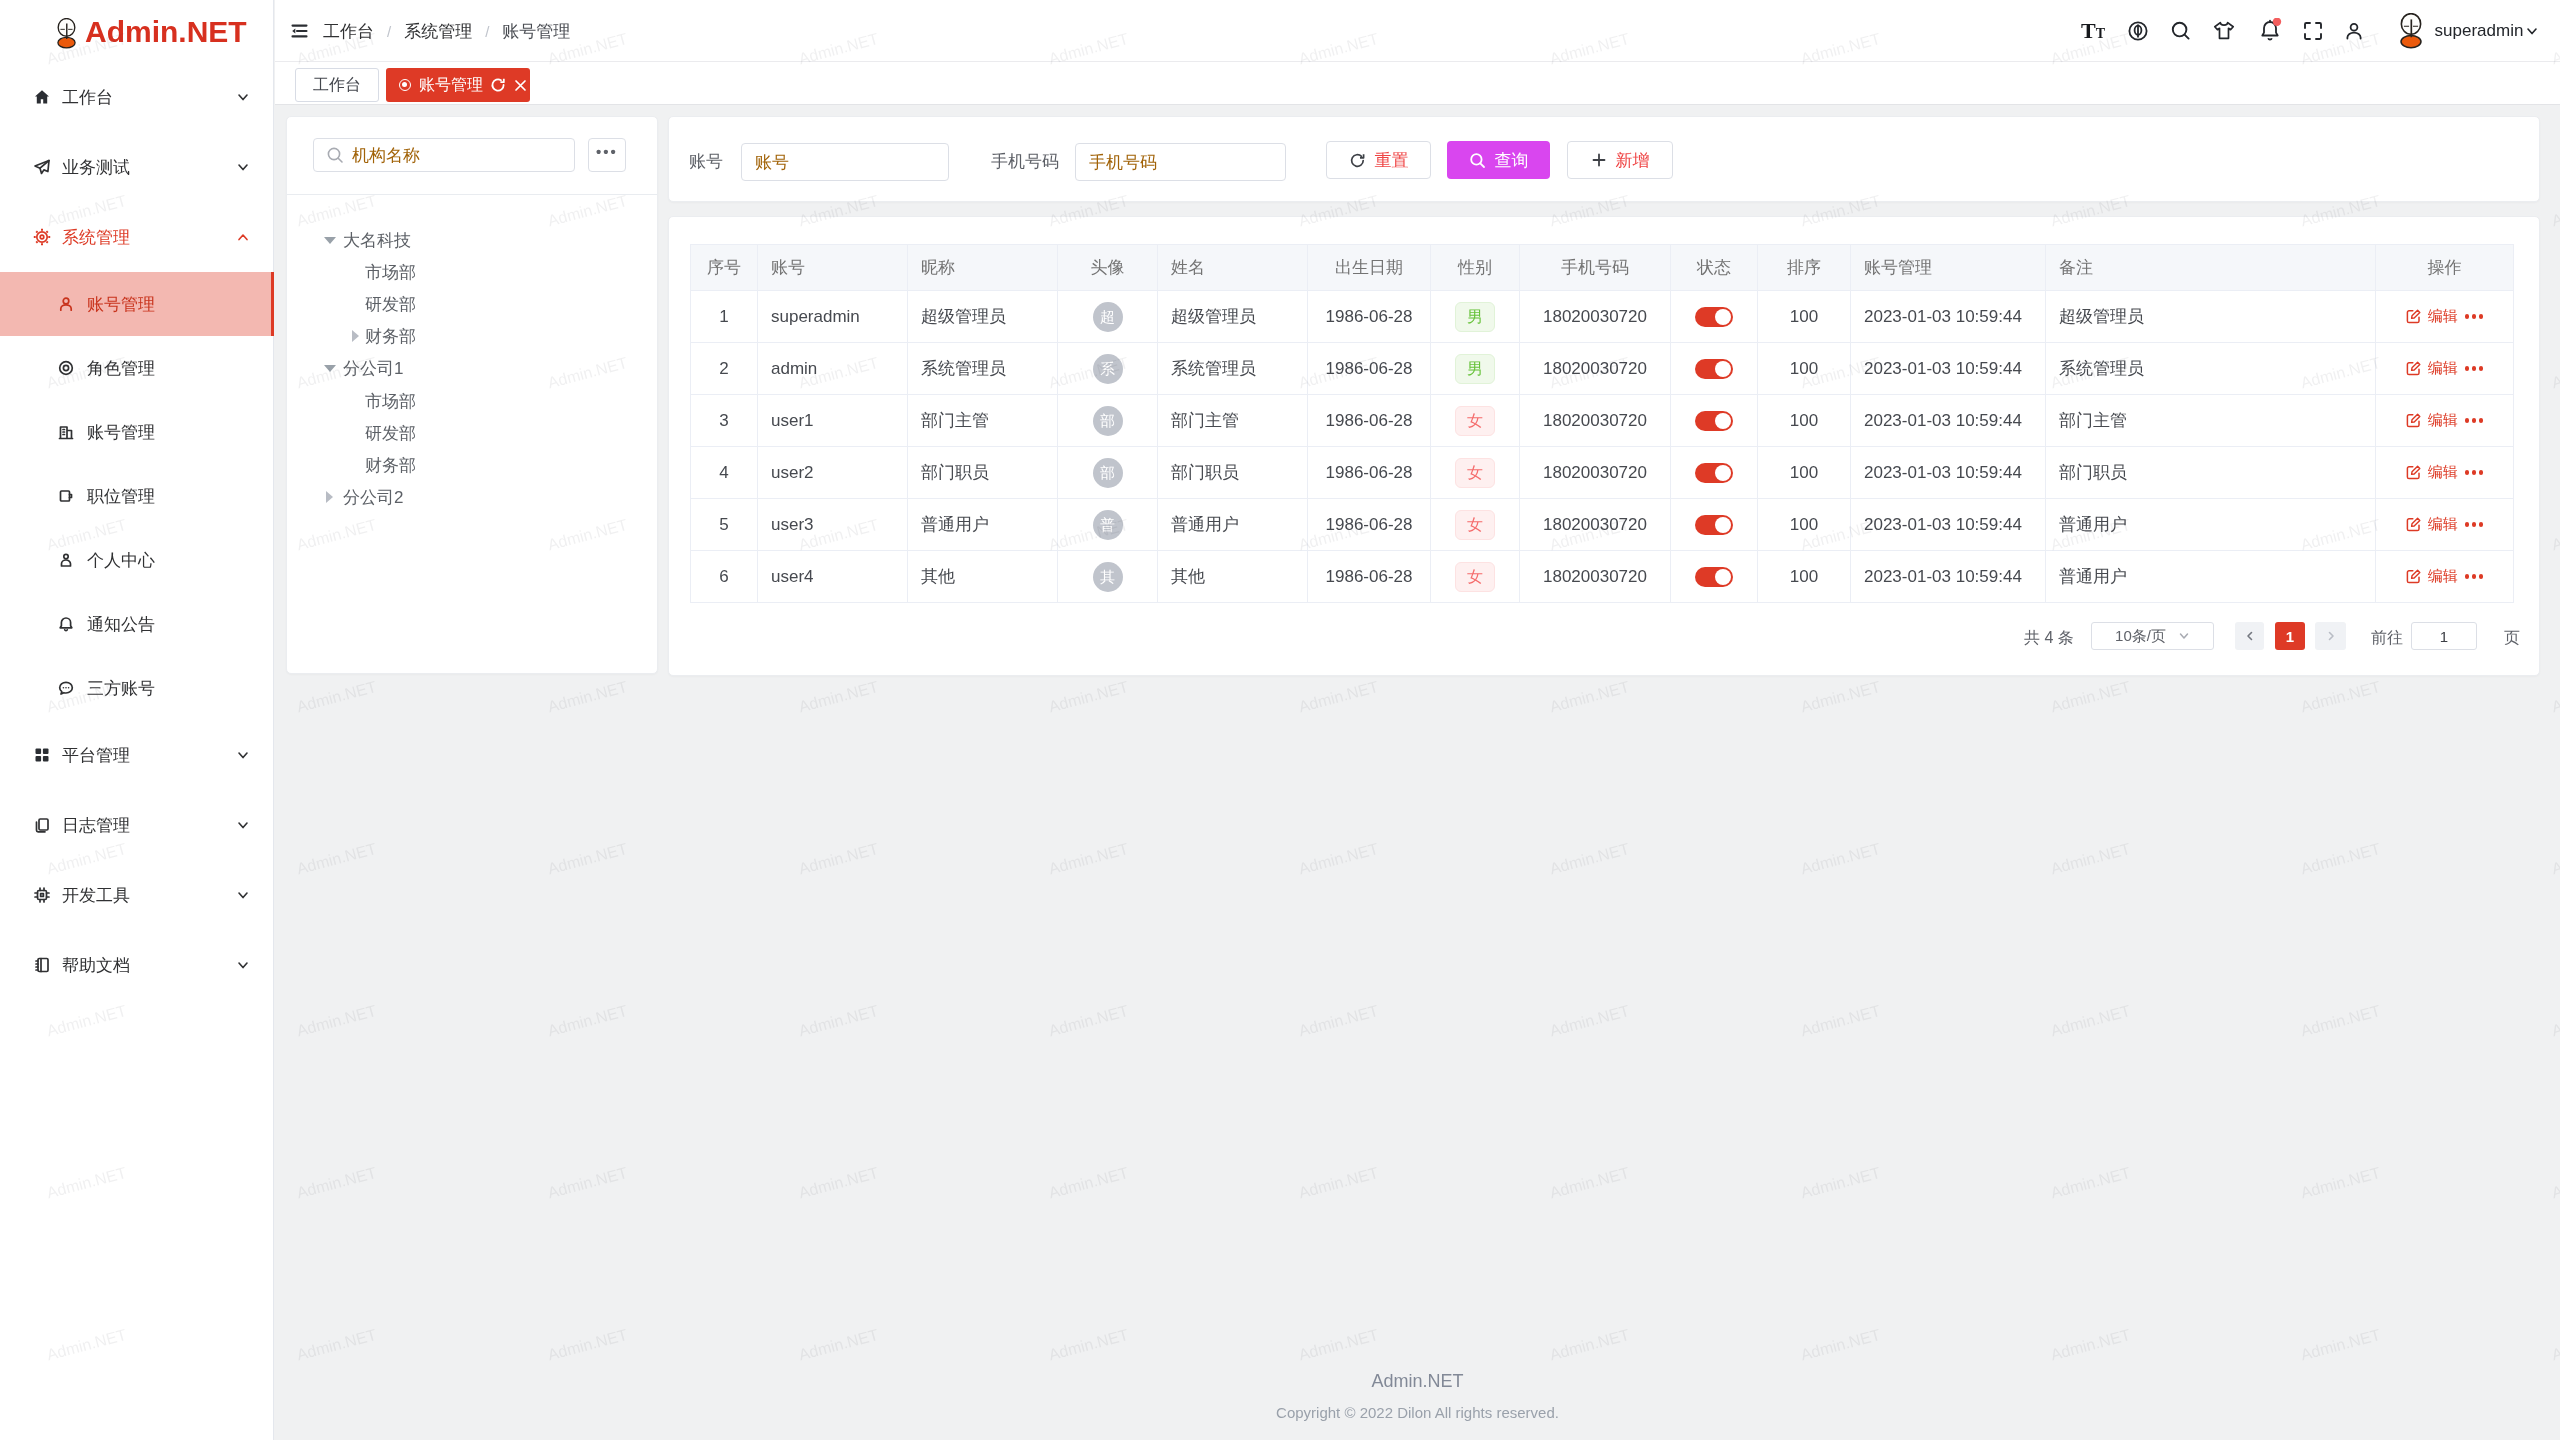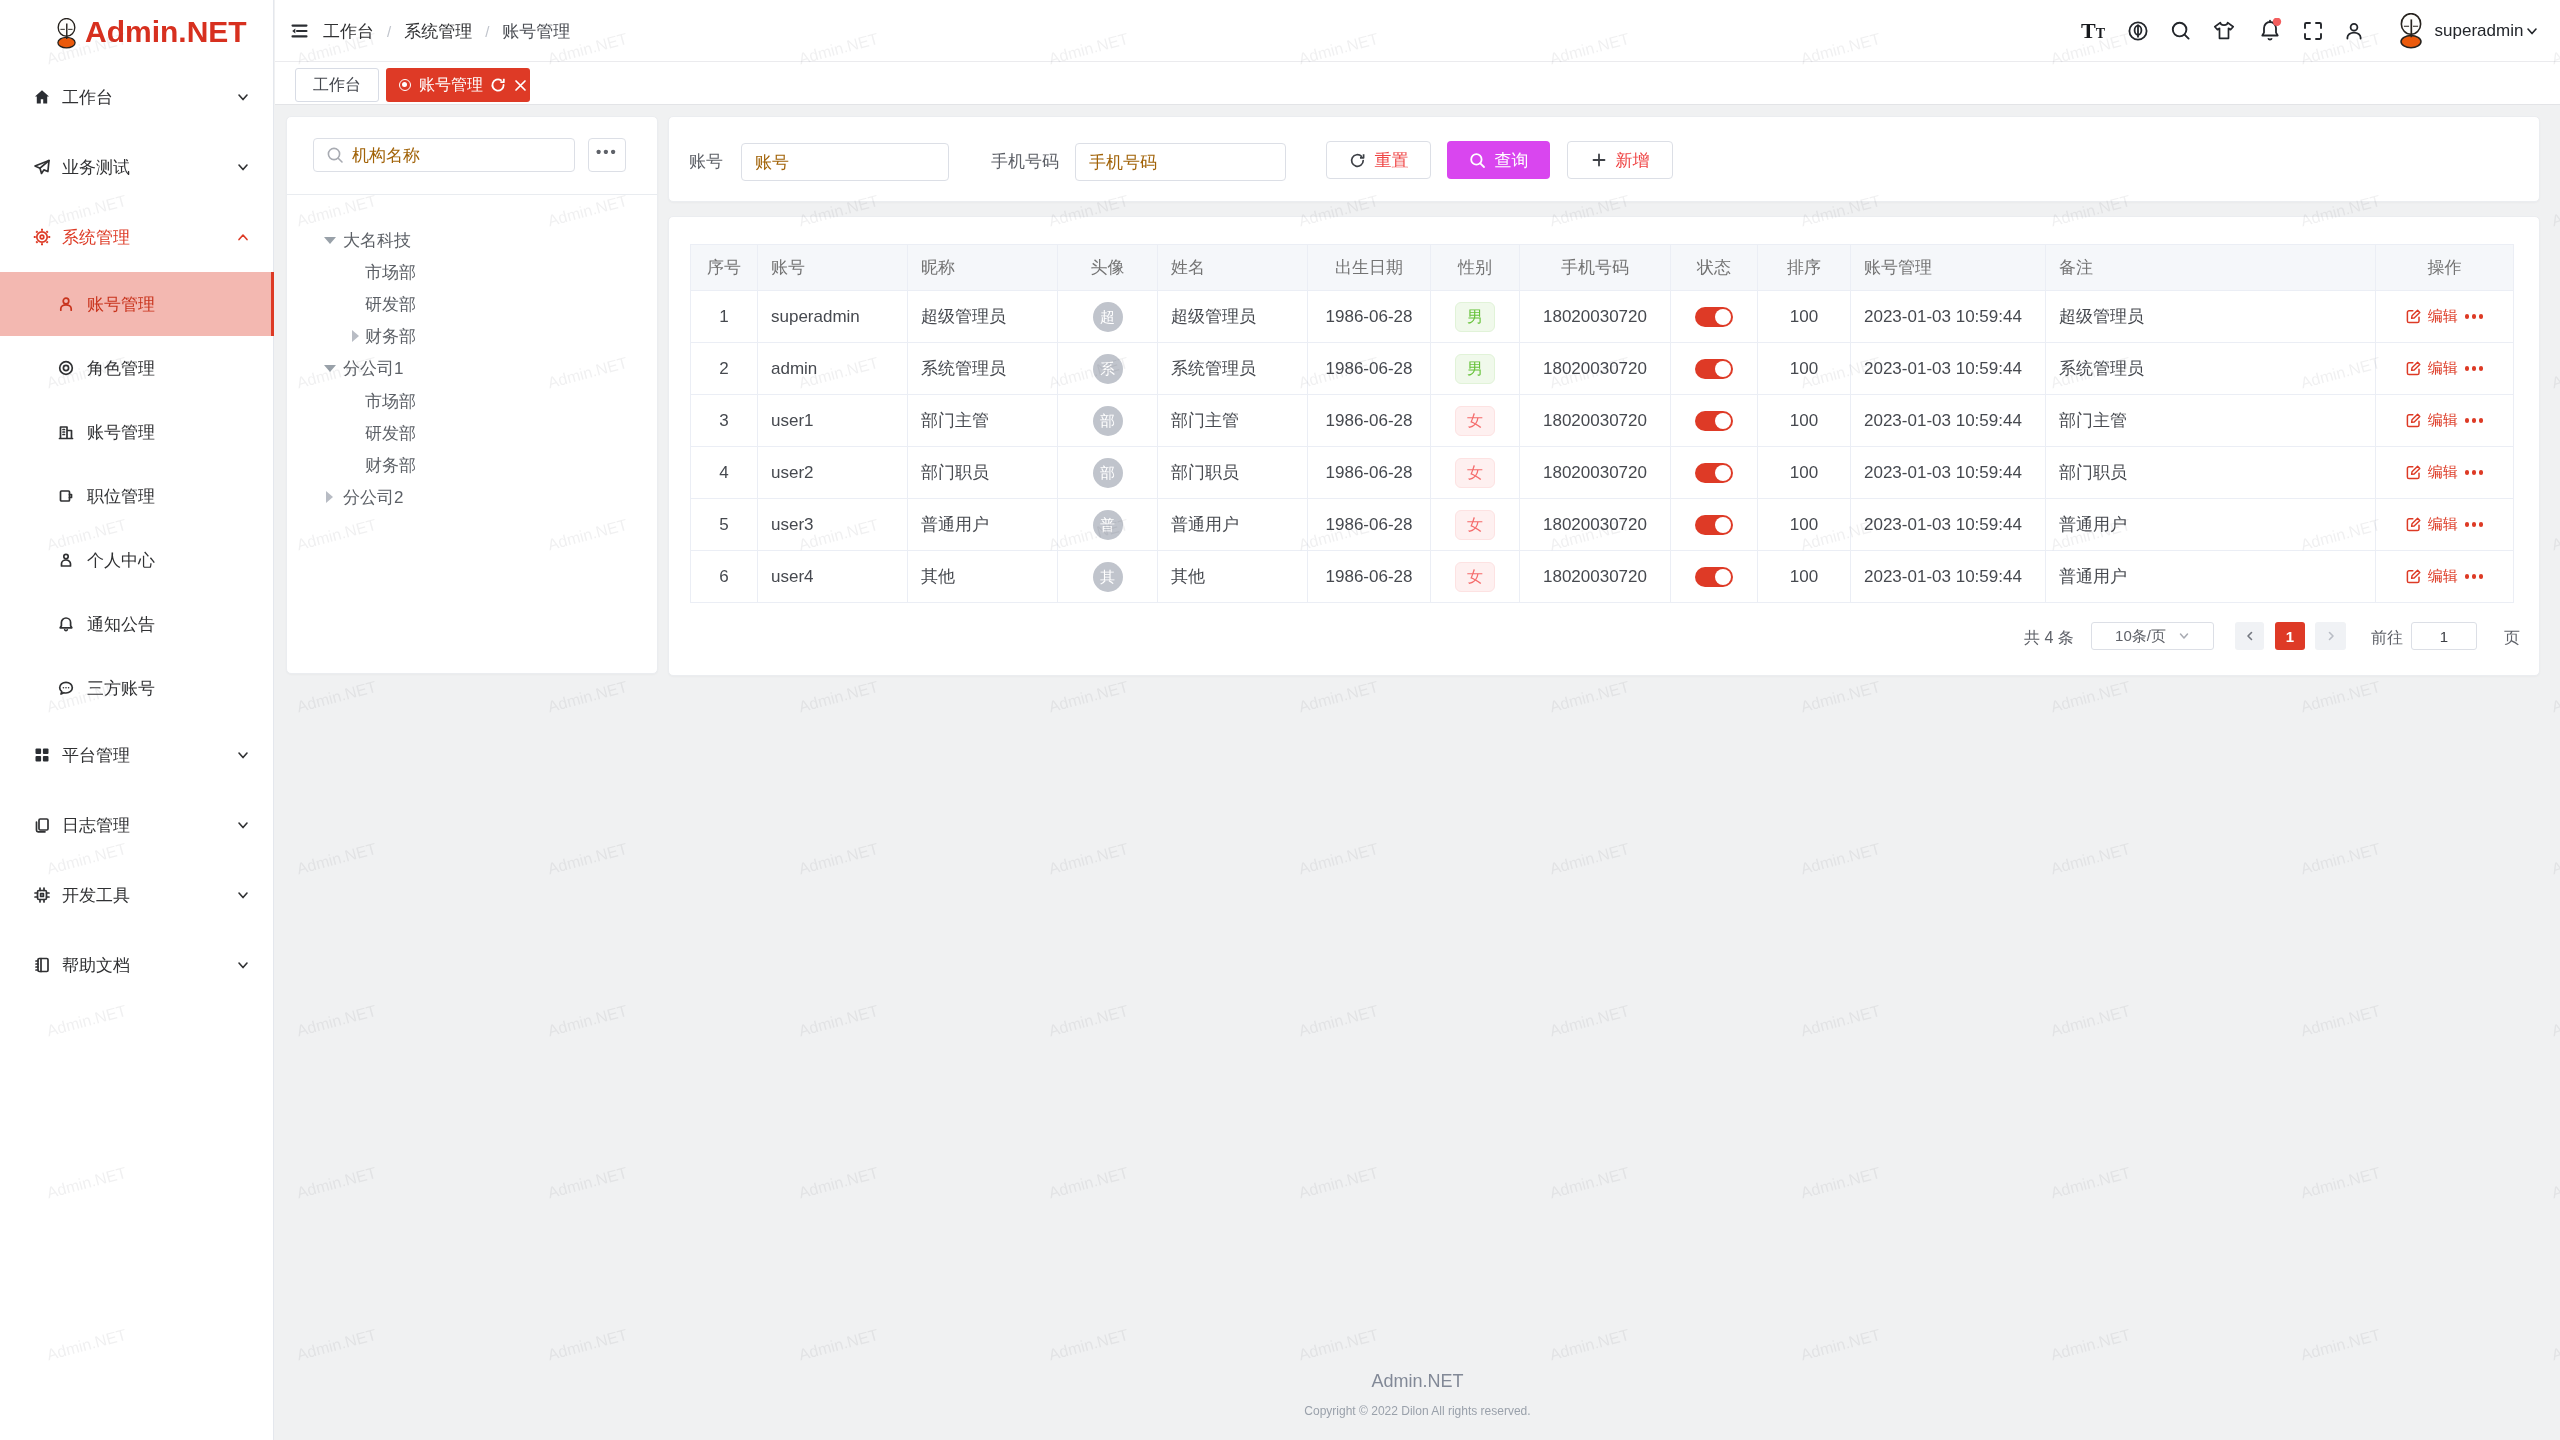--- a/index.html
+++ b/index.html
@@ -56,21 +56,21 @@
 .tag.r{background:#fef0f0;border:1px solid #fde2e2;color:#f56c6c}
 .sw{display:inline-block;width:38px;height:20px;border-radius:10px;background:#de3a26;position:relative;vertical-align:middle}
 .sw i{position:absolute;right:2px;top:2px;width:16px;height:16px;border-radius:50%;background:#fff}
 .ops{display:flex;align-items:center;justify-content:center;gap:7px;color:#dd3a25;font-size:15px}
 .dots{display:inline-flex;gap:2.5px;align-items:center}.dots i{width:4.5px;height:4.5px;border-radius:50%;background:#dd3a25}
 
 .pg{position:absolute;font-size:16px;color:#5f6269}
 .pgbox{position:absolute;height:28px;border-radius:3px;display:flex;align-items:center;justify-content:center}
 
 #f1{position:absolute;left:275px;top:1371px;width:2285px;text-align:center;font-size:18px;color:#828997}
-#f2{position:absolute;left:275px;top:1404px;width:2285px;text-align:center;font-size:12px;color:#9aa1ab}
+#f2{position:absolute;left:275px;top:1404px;width:2285px;text-align:center;font-size:15px;color:#9aa1ab}
 #wm{position:absolute;left:0;top:0;z-index:60;pointer-events:none}
 </style></head><body>
 <div id="sidebar">
 <div id="logo">
       <div class="mk">
         <svg width="19" height="31" viewBox="0 0 34 56" fill="none" style="">
           <ellipse cx="17" cy="44.5" rx="15.5" ry="9.5" fill="#eb5a0c" stroke="#26221e" stroke-width="2.4"></ellipse>
 <ellipse cx="17" cy="17" rx="15" ry="16" fill="#fdfdfb" stroke="#26221e" stroke-width="2.5"></ellipse>
 <path d="M6 20.5h8M20 20.5h8" stroke="#26221e" stroke-width="1.7"></path>
 <path d="M17.5 10v28" stroke="#26221e" stroke-width="2.6"></path>

